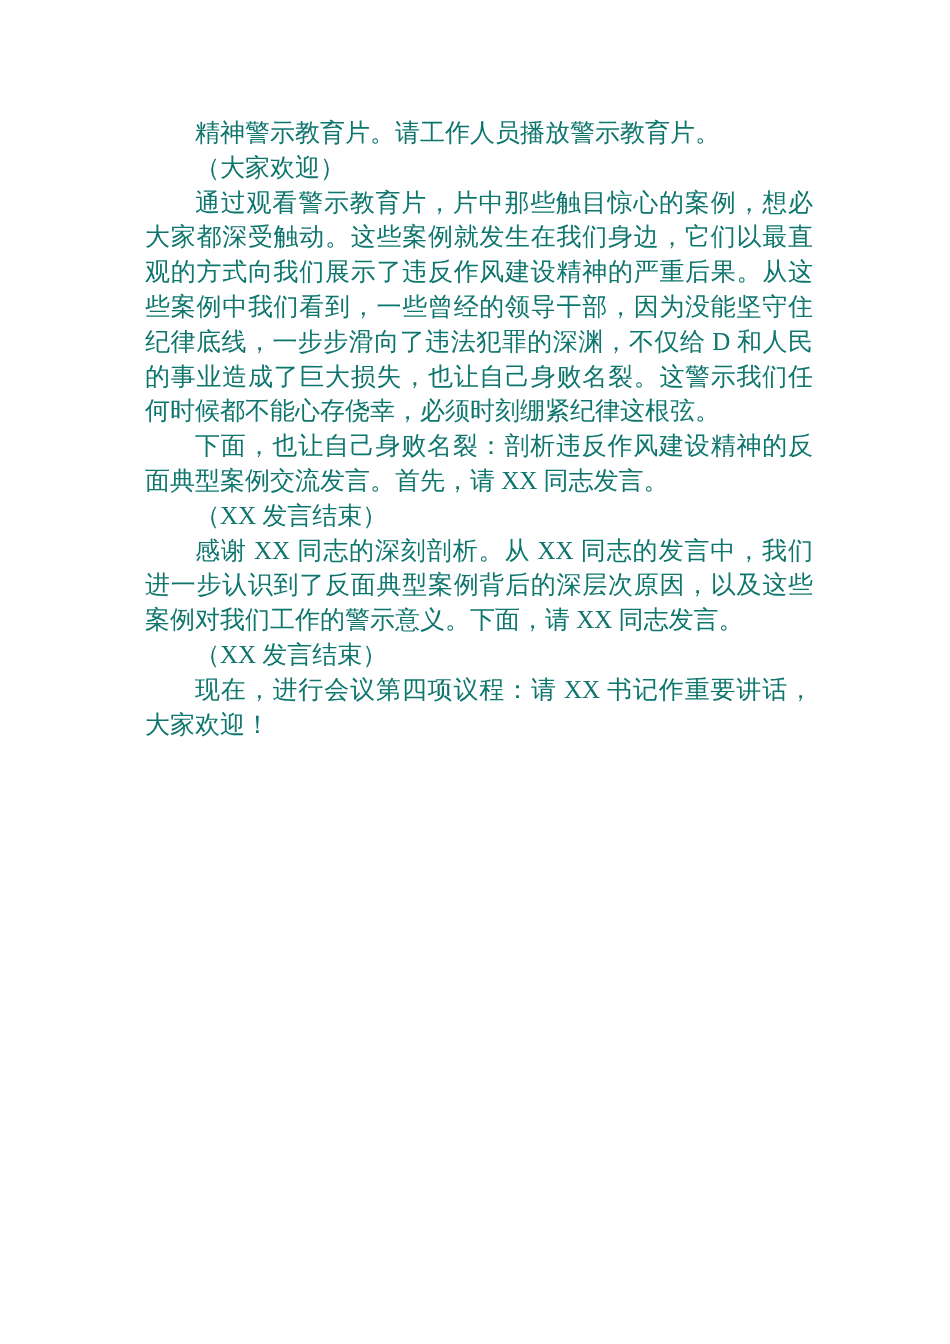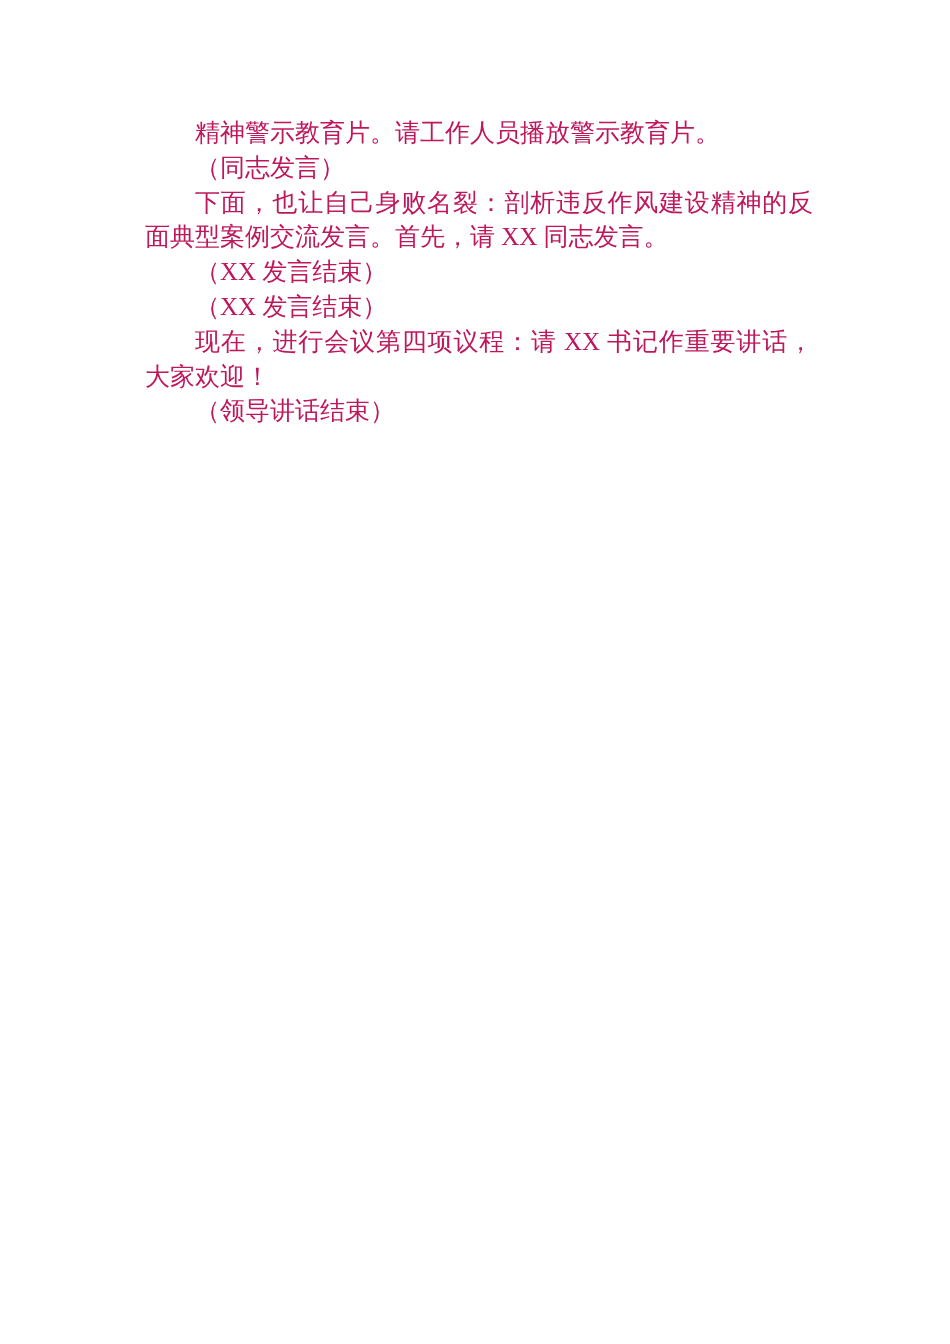--- a/index.html
+++ b/index.html
@@ -17,41 +17,42 @@
     width: 950px;
     height: 1344px;
     background: #ffffff;
     box-sizing: border-box;
   }
   .content {
     position: absolute;
     top: 116px;
     left: 145px;
     width: 668px;
-    color: #be185d;
+    color: #0f766e;
     
     font-family: "Liberation Serif", sans-serif;
     font-size: 25px;
     line-height: 34.8px;
   }
   .para {
     margin: 0;
     padding: 0;
     text-indent: 2em;
     text-align: justify;
     text-justify: inter-character;
     word-break: break-all;
   }
 </style>
 </head>
 <body>
 
 <div class="page">
   <div class="content">
     <p class="para">精神警示教育片。请工作人员播放警示教育片。</p>
-    <p class="para">（同志发言）</p>
+    <p class="para">（大家欢迎）</p>
+    <p class="para">通过观看警示教育片，片中那些触目惊心的案例，想必大家都深受触动。这些案例就发生在我们身边，它们以最直观的方式向我们展示了违反作风建设精神的严重后果。从这些案例中我们看到，一些曾经的领导干部，因为没能坚守住纪律底线，一步步滑向了违法犯罪的深渊，不仅给 D 和人民的事业造成了巨大损失，也让自己身败名裂。这警示我们任何时候都不能心存侥幸，必须时刻绷紧纪律这根弦。</p>
     <p class="para">下面，也让自己身败名裂：剖析违反作风建设精神的反面典型案例交流发言。首先，请 XX 同志发言。</p>
     <p class="para">（XX 发言结束）</p>
+    <p class="para">感谢 XX 同志的深刻剖析。从 XX 同志的发言中，我们进一步认识到了反面典型案例背后的深层次原因，以及这些案例对我们工作的警示意义。下面，请 XX 同志发言。</p>
     <p class="para">（XX 发言结束）</p>
     <p class="para">现在，进行会议第四项议程：请 XX 书记作重要讲话，大家欢迎！</p>
-    <p class="para">（领导讲话结束）</p>
   </div>
 </div>
 
 </body></html>

